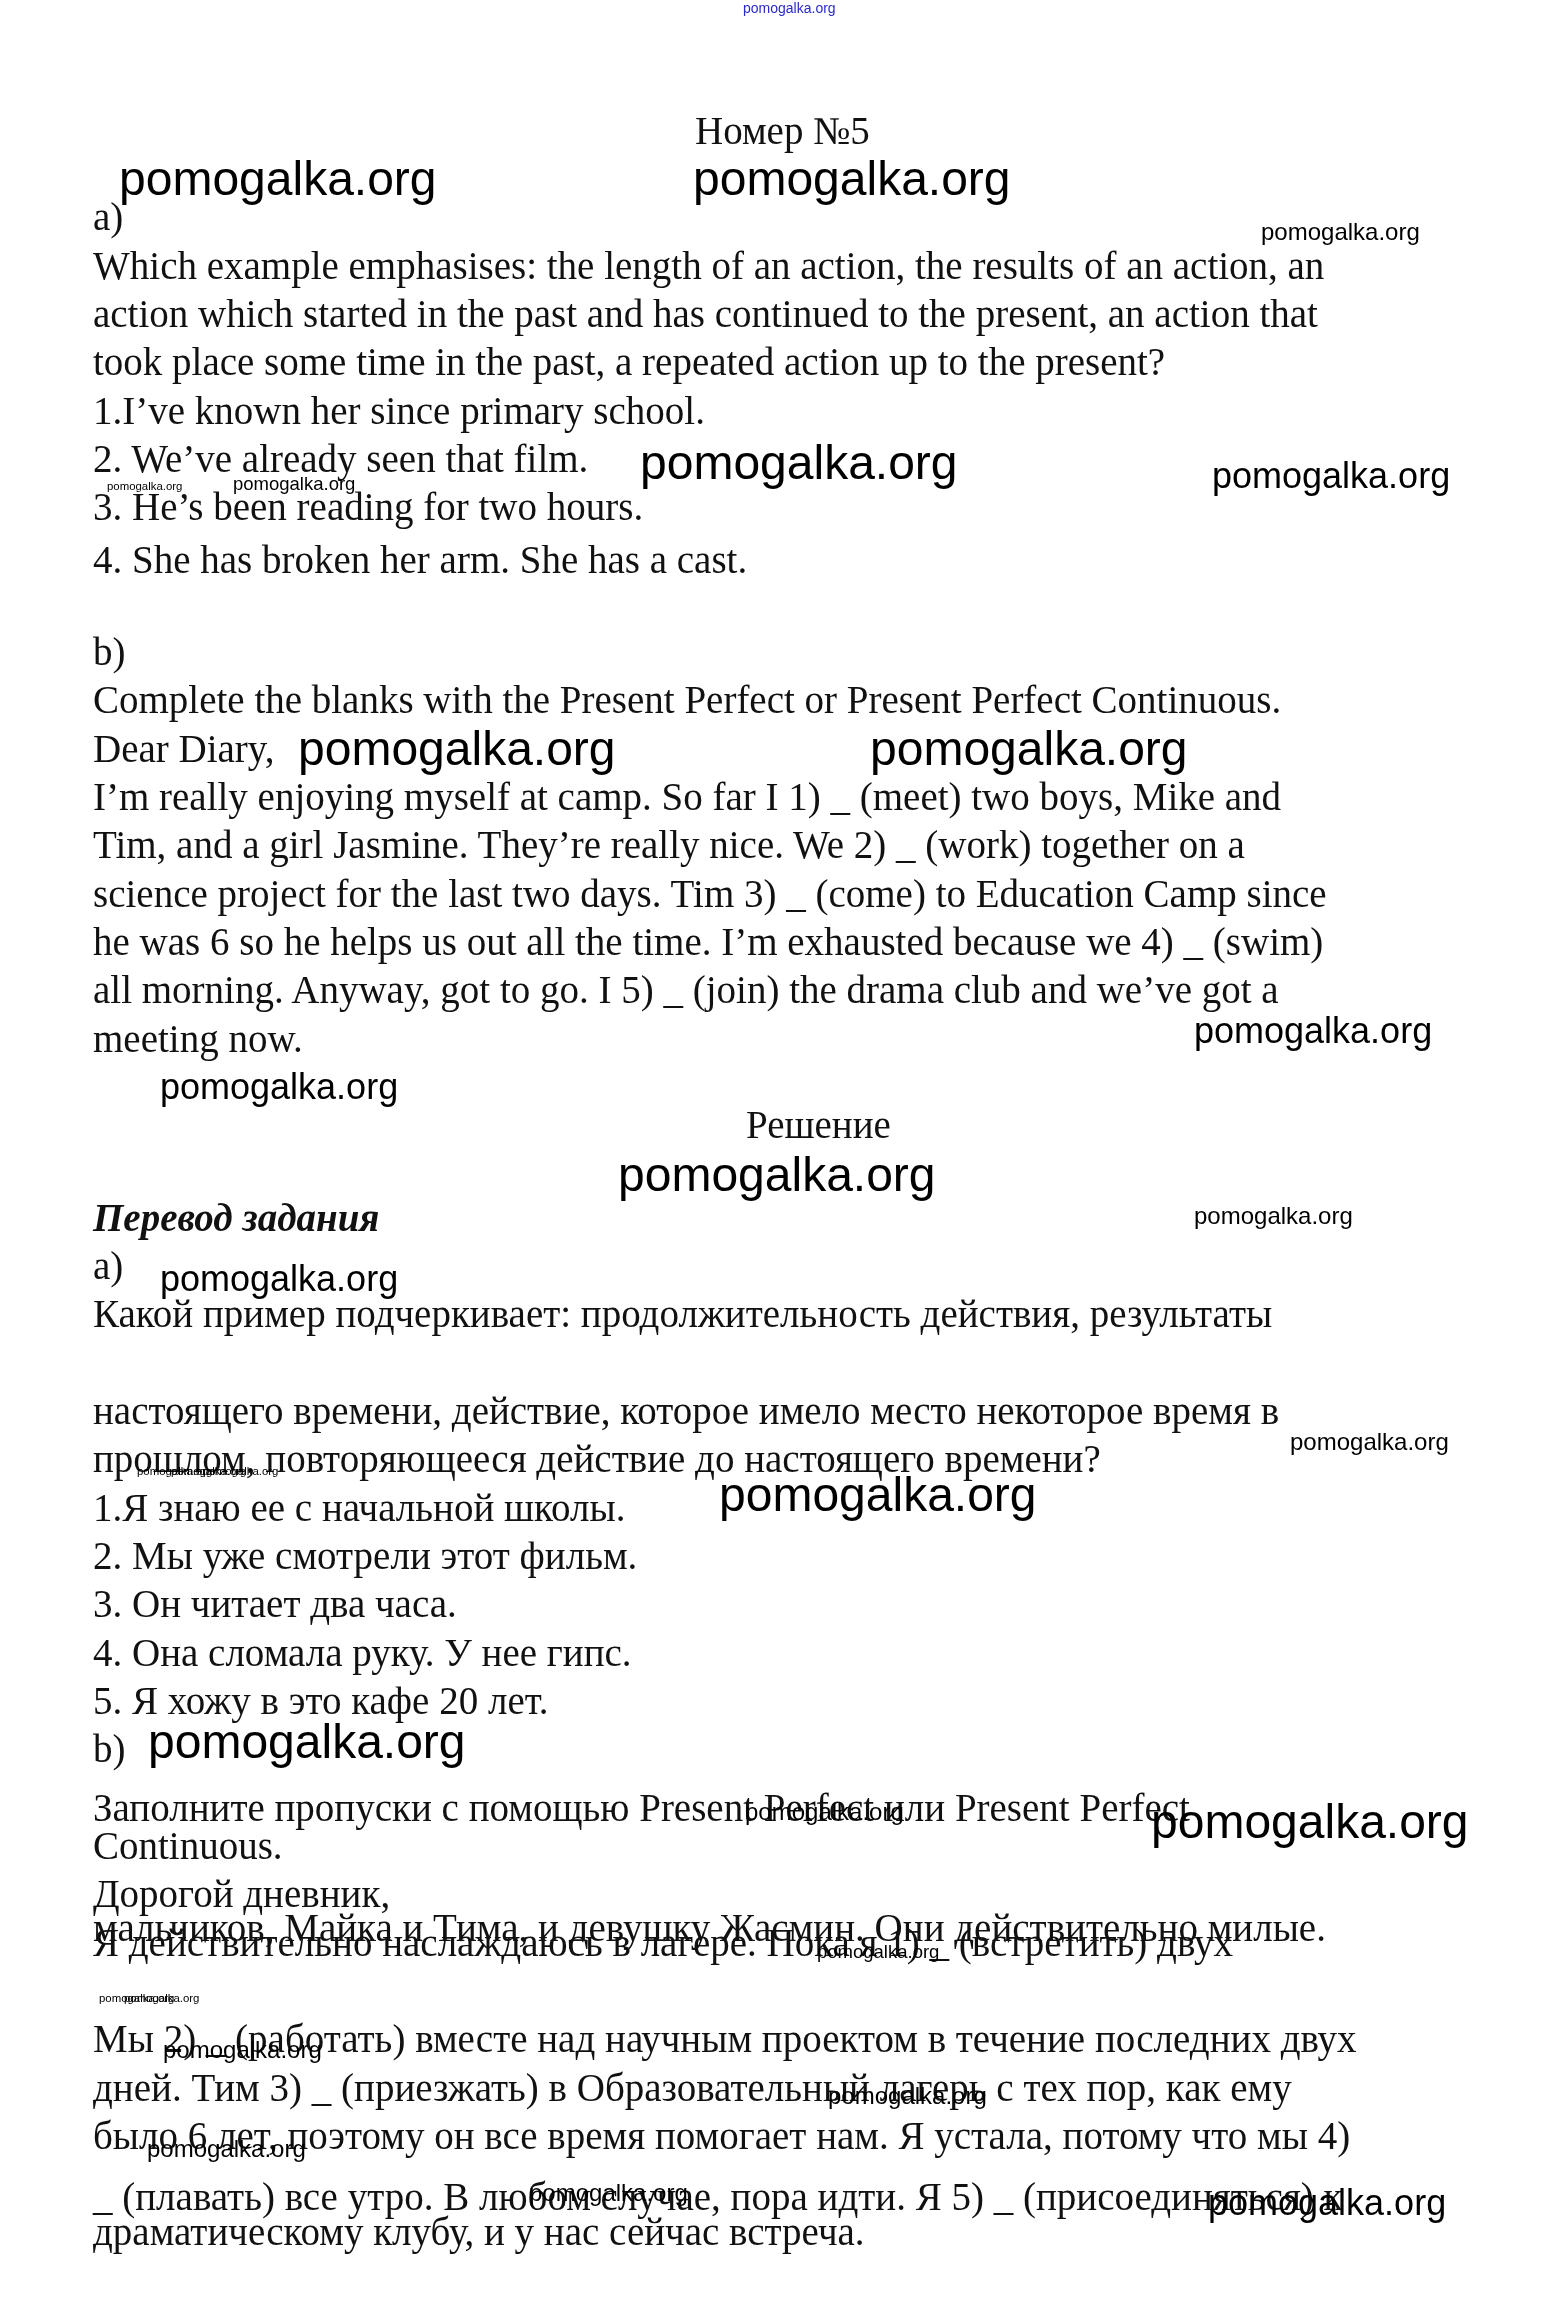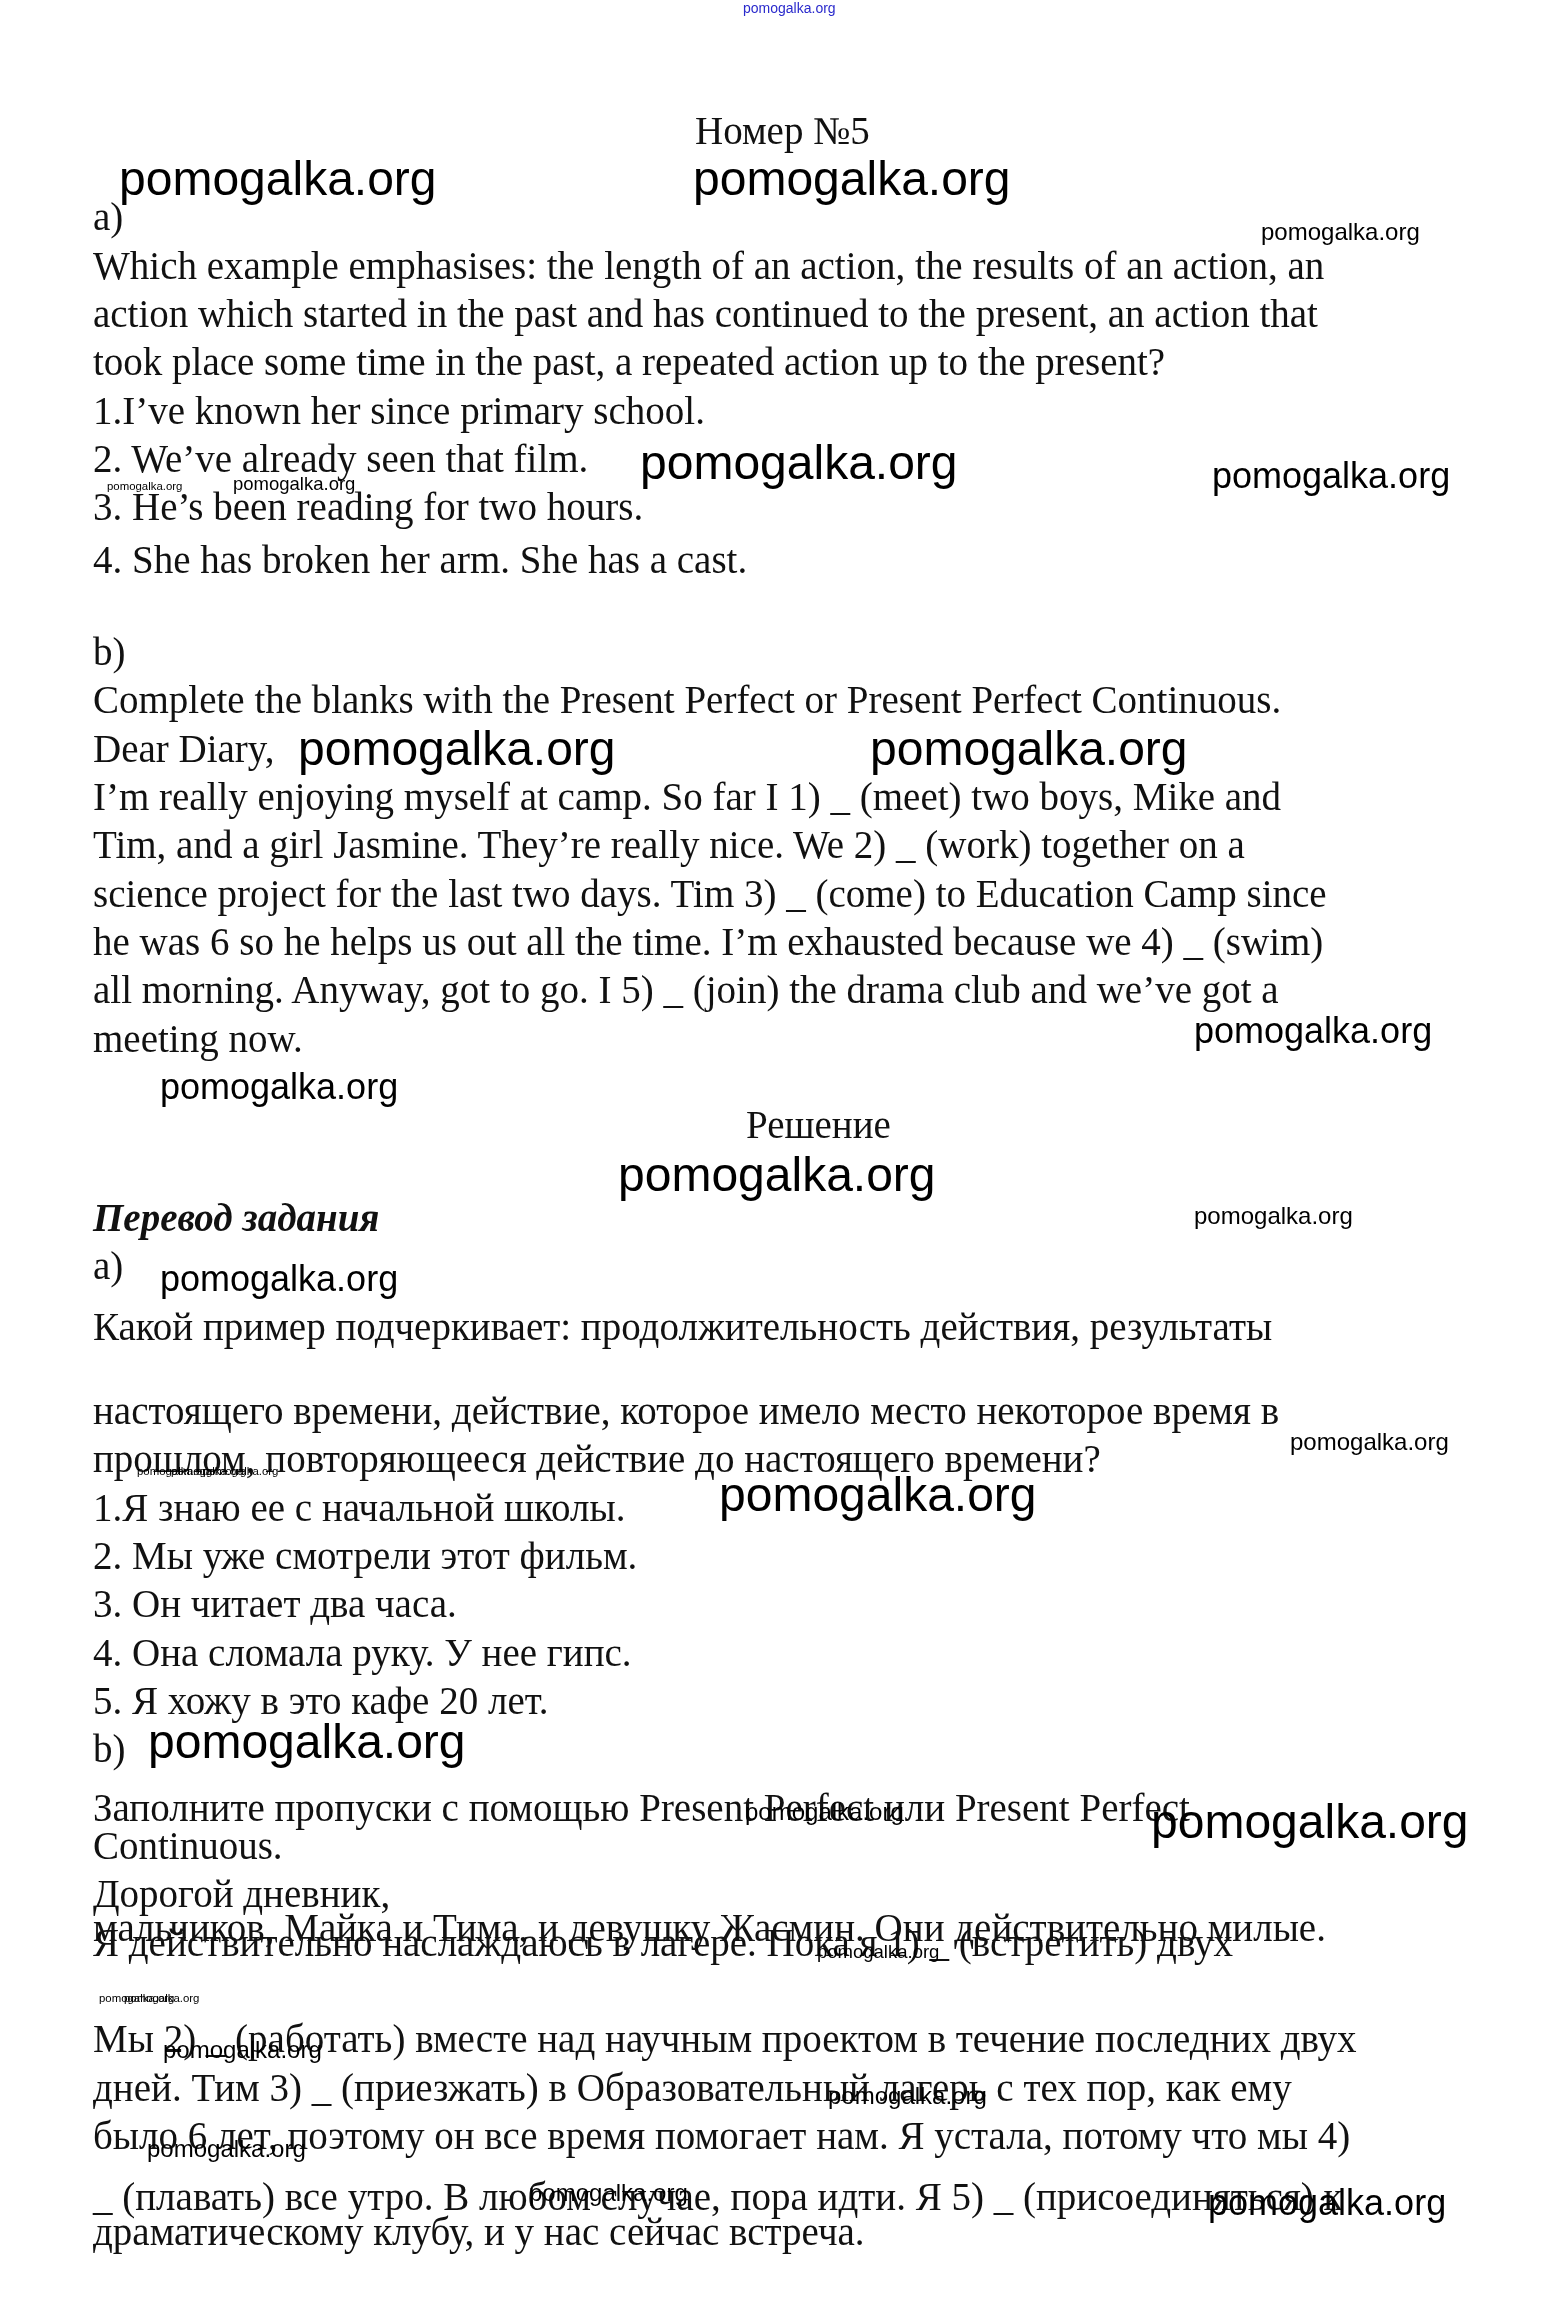--- a/index.html
+++ b/index.html
@@ -62,21 +62,21 @@
 
   <div class="center" style="left:714px; top:1101px;margin-left:32px;">Решение</div>
   <div class="wm wm-xl" style="left:618px; top:1151px;">pomogalka.org</div>
 
   <div class="line italic-bold" style="top:1194px;">Перевод задания</div>
   <div class="wm wm-m" style="left:1194px; top:1204px;">pomogalka.org</div>
 
   <div class="line" style="top:1242px;">a)</div>
   <div class="wm wm-l" style="left:160px; top:1261px;">pomogalka.org</div>
 
-  <div class="line" style="top:1290px;margin-top:13px;">Какой пример подчеркивает: продолжительность действия, результаты</div>
+  <div class="line" style="top:1290px;">Какой пример подчеркивает: продолжительность действия, результаты</div>
   <div class="line" style="top:1387px;">настоящего времени, действие, которое имело место некоторое время в</div>
   <div class="wm wm-m" style="left:1290px; top:1430px;">pomogalka.org</div>
   <div class="line" style="top:1435px;">прошлом, повторяющееся действие до настоящего времени?</div>
   <div class="wm wm-xs" style="left:137px; top:1466px;">pomogalka.org</div>
   <div class="wm wm-xs" style="left:171px; top:1466px;">pomogalka.org</div>
   <div class="wm wm-xs" style="left:203px; top:1466px;">pomogalka.org</div>
 
   <div class="line" style="top:1484px;">1.Я знаю ее с начальной школы.</div>
   <div class="wm wm-xl" style="left:719px; top:1471px;">pomogalka.org</div>
   <div class="line" style="top:1532px;">2. Мы уже смотрели этот фильм.</div>

